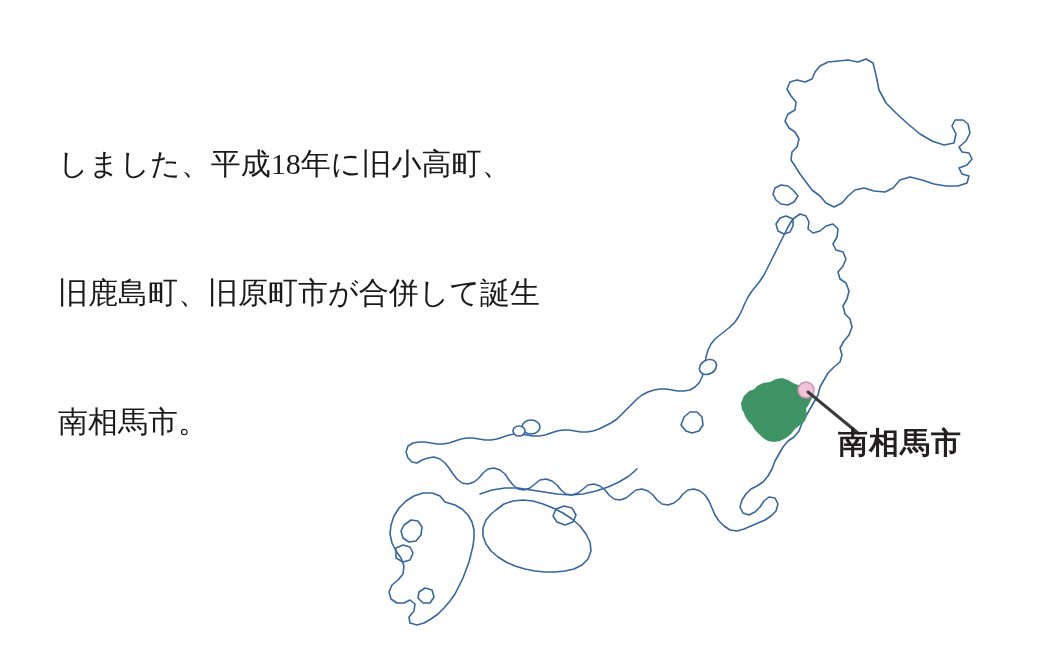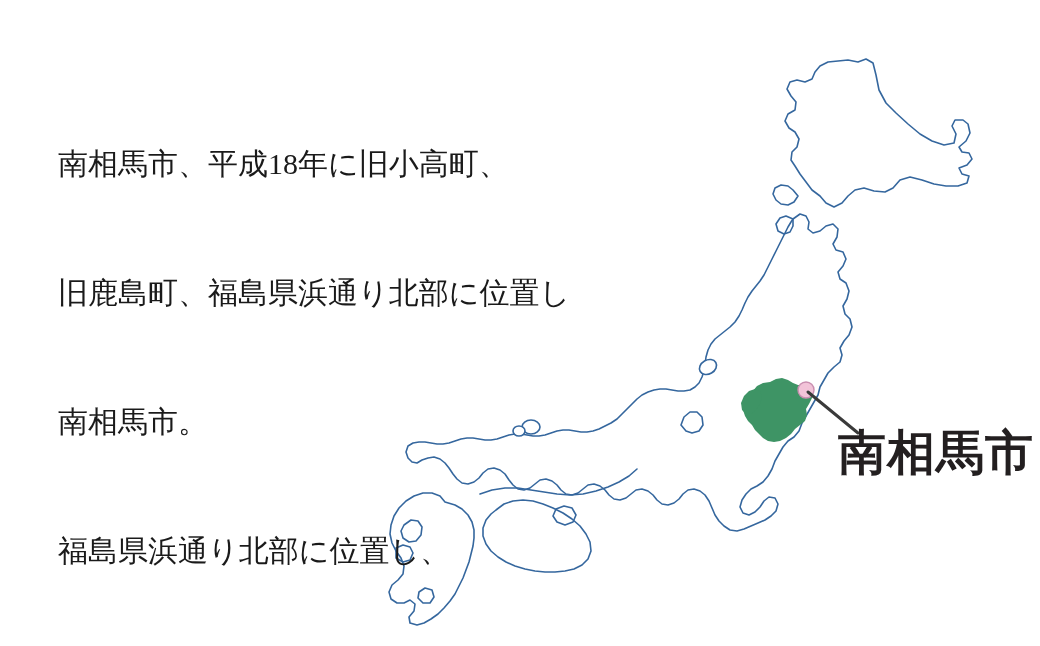--- a/index.html
+++ b/index.html
@@ -55,21 +55,21 @@
     left: 0;
     top: 0;
   }
 
   
   #callout-label {
     position: absolute;
     left: 838px;
     top: 428px;
     font-family: "DejaVu Sans", "Liberation Sans", sans-serif;
-    font-size: 48px;
+    font-size: 30px;
     font-weight: 700;
     color: #231f20;
     letter-spacing: 1px;
     line-height: 1;
     white-space: nowrap;
   }
 </style>
 </head>
 <body>
 
@@ -201,24 +201,23 @@
            L741 403 Z"></path>
 
       <circle cx="806" cy="390" r="8" fill="#f2c3d8" stroke="#c98fb0" stroke-width="1.4"></circle>
 
       <line x1="808" y1="392" x2="858" y2="433" stroke="#3a3a3a" stroke-width="3" stroke-linecap="round"></line>
 
     </svg>
   </div>
 
   <div id="description">
-    <span class="line">南相馬市、平成18年に旧小高町、</span>
-    <span class="line">旧鹿島町、福島県浜通り北部に位置し</span>
+    <span class="line">しました、平成18年に旧小高町、</span>
+    <span class="line">旧鹿島町、旧原町市が合併して誕生</span>
     <span class="line">南相馬市。</span>
-    <span class="line">福島県浜通り北部に位置し、</span>
     
     
     
   </div>
 
   <div id="callout-label">南相馬市</div>
 
 </div>
 
 </body></html>

